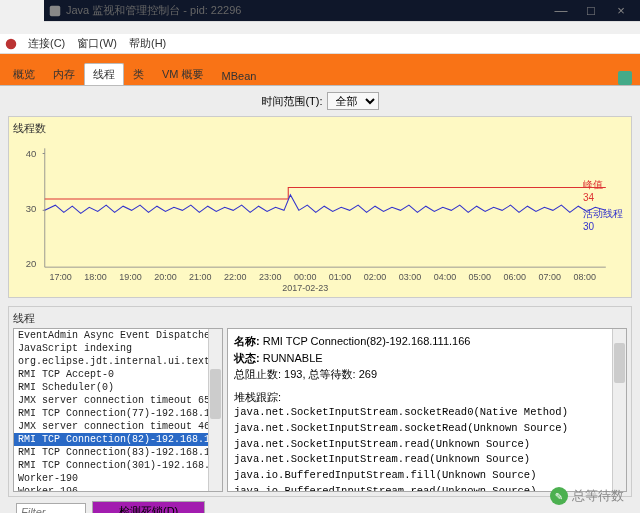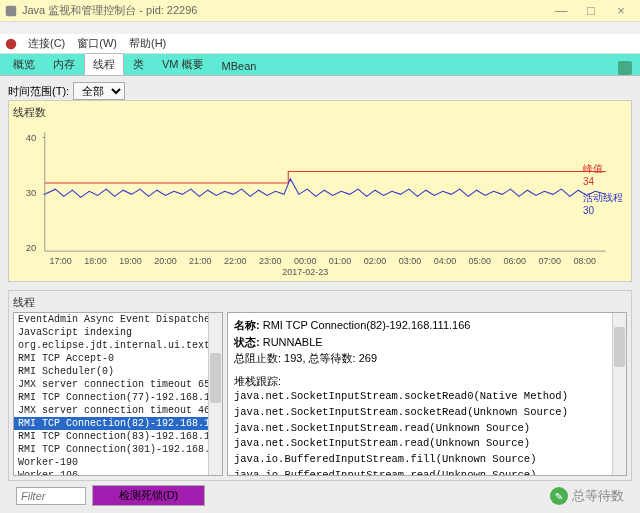--- a/index.html
+++ b/index.html
@@ -1,31 +1,31 @@
 <!DOCTYPE html>
 <html><head>
 <meta charset="utf-8">
 <style>
 * { box-sizing: border-box; margin: 0; padding: 0; }
 body { font-family: "Microsoft YaHei", Arial, sans-serif; font-size: 11px; background: #f0f0f0; width: 640px; height: 513px; overflow: hidden; position: relative; }
-.titlebar { height: 22px; background: #fef9c3; display: flex; align-items: center; padding: 0 4px; border-bottom: 1px solid #ddd; }
+.titlebar { height: 22px; background: #0f172a; display: flex; align-items: center; padding: 0 4px; border-bottom: 1px solid #ddd; margin-left: 44px; }
 .titlebar .icon { width: 14px; height: 14px; margin-right: 4px; }
 .titlebar .title { flex: 1; color: #666; font-size: 11px; }
 .winbtns { display: flex; }
 .winbtn { width: 30px; height: 20px; display: flex; align-items: center; justify-content: center; color: #888; font-size: 13px; }
 .menubar { height: 20px; background: #fff; display: flex; align-items: center; padding: 0 4px; border-bottom: 1px solid #ddd; margin-top: 12px; }
 .menubar .icon { width: 14px; height: 14px; margin-right: 4px; }
 .menuitem { padding: 0 6px; color: #333; font-size: 11px; }
-.tabbar { height: 22px; background: #5eead4; display: flex; align-items: flex-end; padding: 0 4px; border-bottom: 1px solid #bbb; }
+.tabbar { height: 32px; background: #f97316; display: flex; align-items: flex-end; padding: 0 4px; border-bottom: 1px solid #bbb; }
 .tab { padding: 3px 8px; font-size: 11px; color: #333; border: 1px solid transparent; border-bottom: none; }
 .tab.active { background: #fff; border-color: #bbb; border-radius: 2px 2px 0 0; }
 .tabbar .spacer { flex: 1; }
 .greendot { width: 14px; height: 14px; background: #4a8; border-radius: 2px; margin-right: 4px; }
 .content { padding: 6px 8px; background: #ededed; }
-.timerange { display: flex; align-items: center; gap: 4px; margin-bottom: 0; font-size: 11px; }
+.timerange { display: flex; justify-content: center; align-items: center; gap: 4px; margin-bottom: 6px; font-size: 11px; }
 .timerange select { font-size: 11px; padding: 1px 4px; border: 1px solid #aaa; background: #f8f8f8; }
 .chartarea { background: #fef9c3; border: 1px solid #ccc; padding: 4px; }
 .chartlabel { font-size: 11px; color: #333; margin-bottom: 2px; }
 .chart { position: relative; height: 155px; }
 .chart svg { width: 100%; height: 100%; }
 .legend { position: absolute; right: 4px; top: 40px; font-size: 10px; }
 .legend .item { margin-bottom: 4px; }
 .legend .peak { color: #d33; }
 .legend .live { color: #33c; }
 .threadpanel { margin-top: 8px; border: 1px solid #ccc; background: #ededed; }

